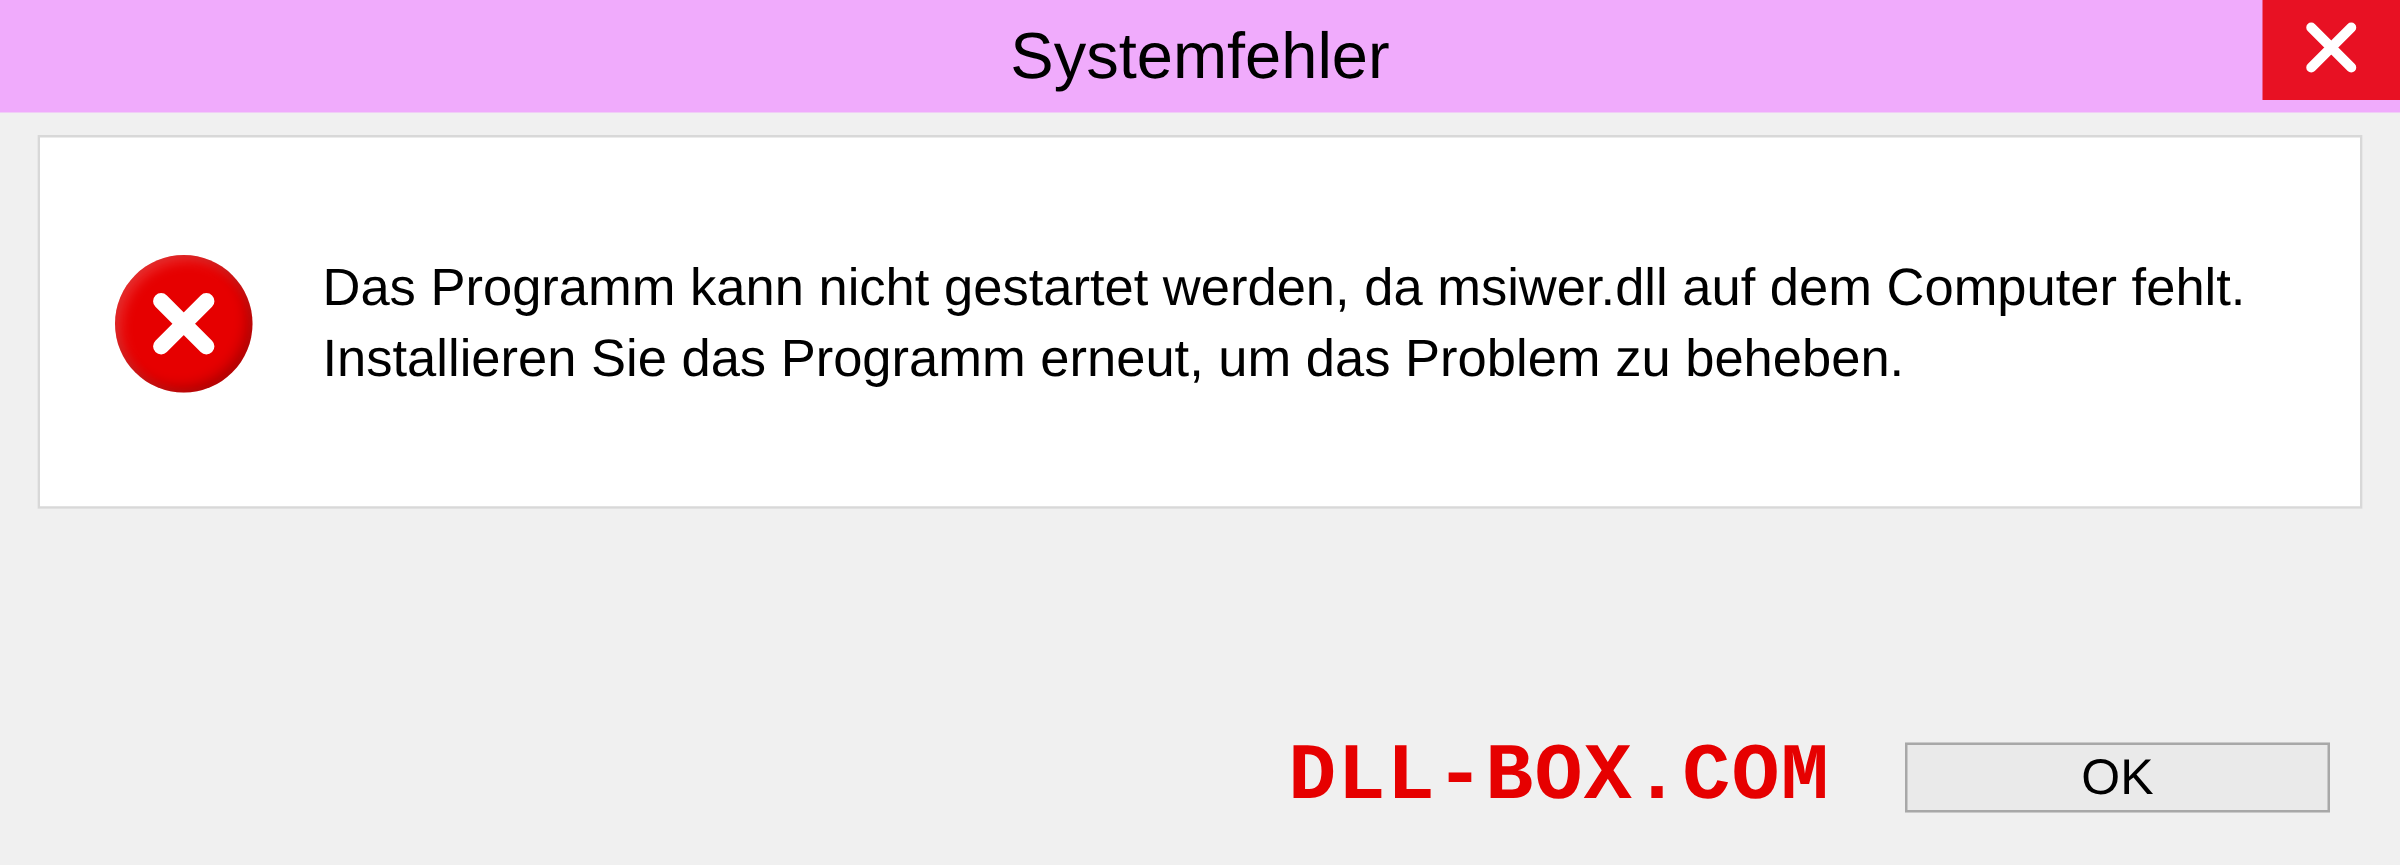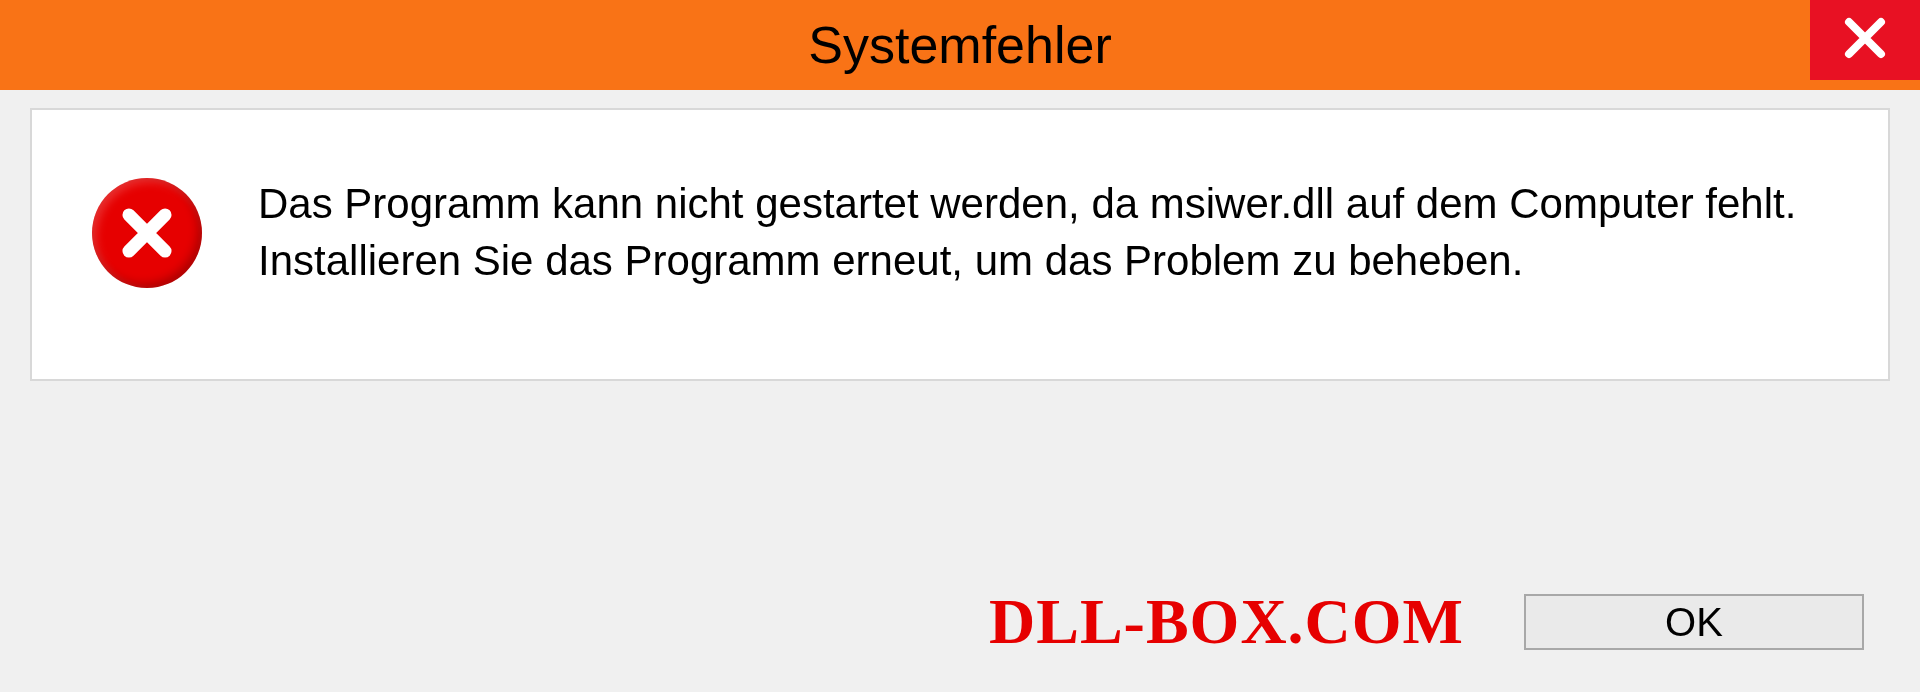--- a/index.html
+++ b/index.html
@@ -14,21 +14,21 @@
       height: 692px;
       position: relative;
       overflow: hidden;
     }
     .titlebar {
       display: flex;
       align-items: center;
       justify-content: center;
       height: 90px;
       position: relative;
-      background: #f97316;
+      background: #f0abfc;
     }
     .title {
       font-size: 52px;
       font-weight: 400;
       color: #000;
     }
     .close-btn {
       position: absolute;
       right: 0;
       top: 0;
@@ -41,21 +41,21 @@
       cursor: pointer;
     }
     .close-btn svg {
       width: 48px;
       height: 48px;
     }
     .content-frame {
       margin: 18px 30px 20px 30px;
       border: 2px solid #d8d8d8;
       background: #fff;
-      padding: 66px 50px 90px 60px;
+      padding: 92px 50px 90px 60px;
       display: flex;
       align-items: center;
       gap: 56px;
     }
     .error-icon-circle {
       width: 110px;
       height: 110px;
       border-radius: 50%;
       background: #e60000;
       display: flex;
@@ -83,21 +83,21 @@
       display: flex;
       align-items: center;
       justify-content: flex-end;
       padding: 0 56px 20px 0;
       gap: 60px;
     }
     .watermark {
       font-size: 64px;
       font-weight: 900;
       color: #e60000;
-      font-family: Liberation Serif, serif;
+      font-family: Liberation Mono, monospace;
       letter-spacing: 1px;
     }
     .ok-btn {
       width: 340px;
       height: 56px;
       border: 2px solid #a8a8a8;
       background: #eaeaea;
       font-size: 40px;
       color: #000;
       display: flex;

